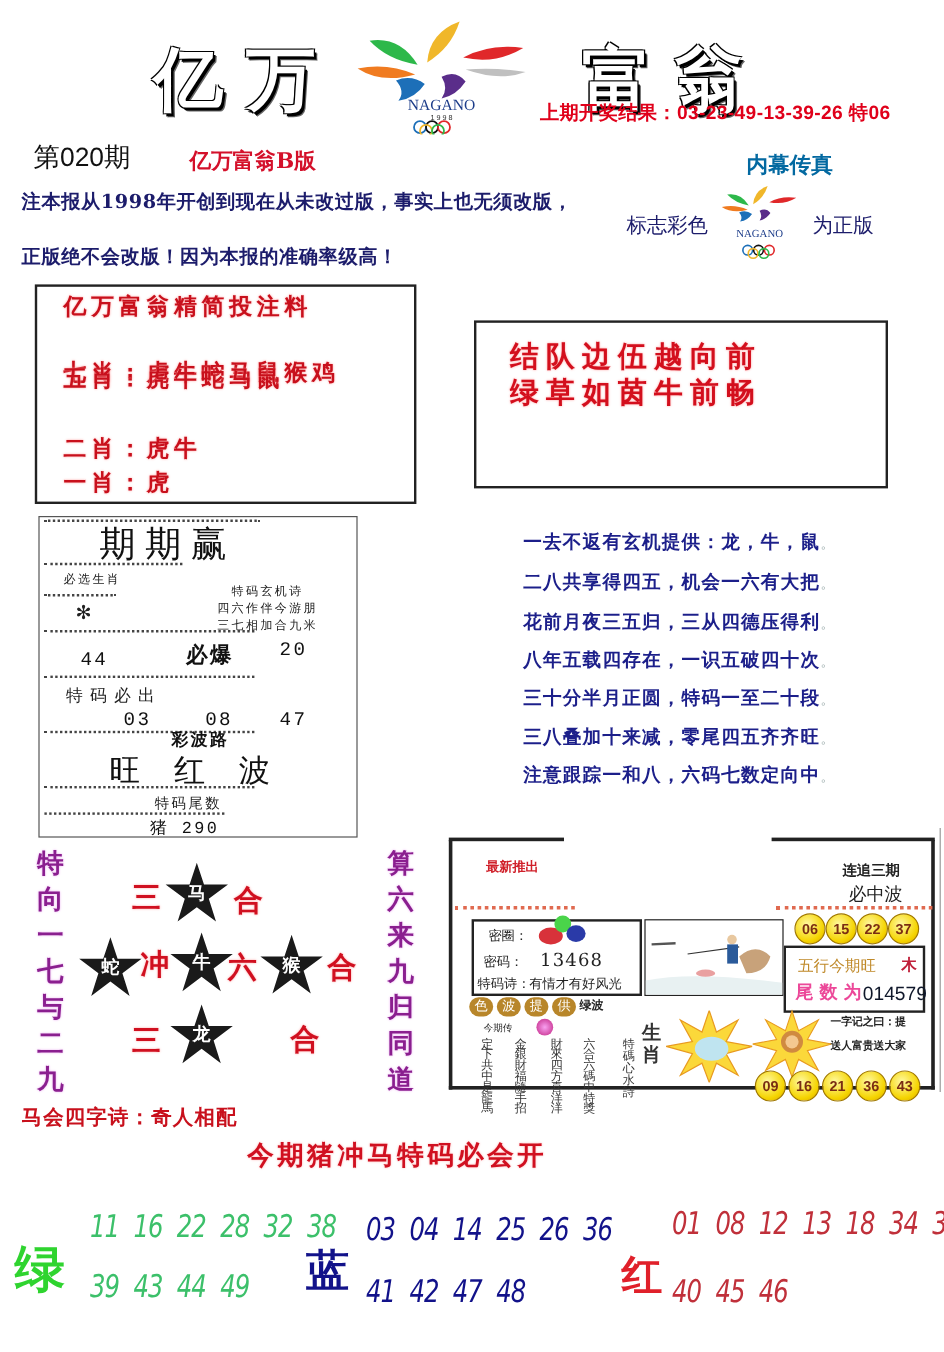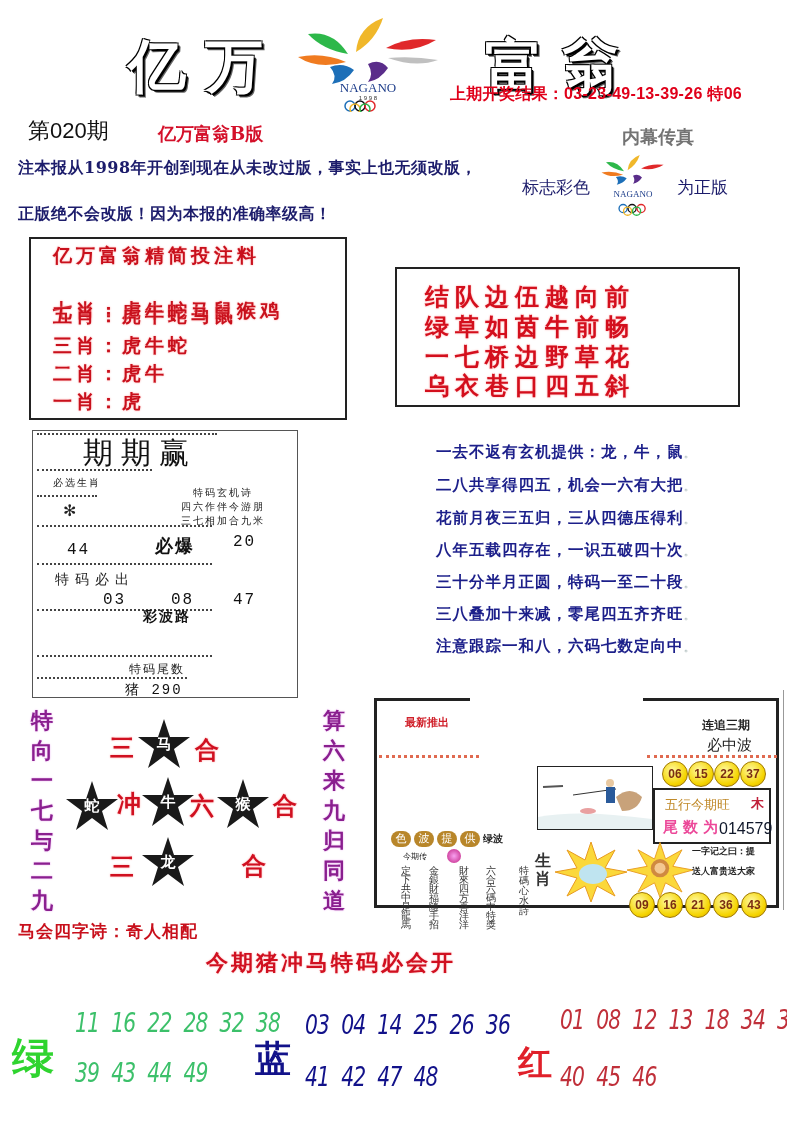--- a/index.html
+++ b/index.html
@@ -9,21 +9,21 @@
 
     
     .title-char { position: absolute; top: 28px; font-family: "DejaVu Serif", serif; font-size: 58px; font-weight: bold; color: #ffffff;
       text-shadow: 2px 2px 0 #000, -1px -1px 0 #000, 1px -1px 0 #000, -1px 1px 0 #000, 3px 3px 0 #666; letter-spacing: 4px; }
     .logo { position: absolute; }
     .logo svg { display: block; }
     .last-result { left: 450px; top: 84px; font-family: "Liberation Sans", sans-serif; font-size: 16px; color: #e0001a; font-weight: bold; letter-spacing: 0.3px; }
     .issue { left: 28px; top: 116px; font-size: 22px; color: #111; font-family: "Liberation Sans", sans-serif; }
     .edition { left: 158px; top: 122px; font-family: "DejaVu Serif", serif; font-size: 18px; color: #d4102a; font-weight: bold; }
     .notice { font-family: "DejaVu Serif", serif; font-size: 16px; color: #1c1c6b; font-weight: bold; letter-spacing: 0.5px; }
-    .fax-title { left: 622px; top: 125px; font-size: 18px; color: #737373; font-weight: bold; font-family: "DejaVu Sans", sans-serif; }
+    .fax-title { left: 622px; top: 125px; font-size: 18px; color: #0369a1; font-weight: bold; font-family: "DejaVu Sans", sans-serif; }
     .fax-left { left: 522px; top: 176px; font-size: 17px; color: #1c1c6b; font-family: "DejaVu Sans", sans-serif; }
     .fax-right { left: 677px; top: 176px; font-size: 17px; color: #1c1c6b; font-family: "DejaVu Sans", sans-serif; }
 
     
     .zodiac-box { left: 29px; top: 237px; width: 318px; height: 183px; border: 2px solid #222; border-top-width: 2px; }
     .zodiac-line { position: absolute; left: 22px; font-family: "DejaVu Serif", serif; font-size: 19px; color: #c8101c; font-weight: bold; letter-spacing: 4px;
       text-shadow: 0 0 2px #ff9a9a; white-space: nowrap; }
 
     
     .poem-box { left: 395px; top: 267px; width: 345px; height: 140px; border: 2px solid #222; }
@@ -125,30 +125,27 @@
       <circle cx="88" cy="131" r="9" stroke="#2db84a"></circle>
     </g>
   </svg>
 </div>
 <div class="abs fax-right">为正版</div>
 
 <div class="abs zodiac-box">
   <div class="zodiac-line" style="top:4px;">亿万富翁精简投注料</div>
   <div class="zodiac-line" style="top:34px;margin-top:25px;"><span>七肖：</span><span>虎牛蛇马鼠猴鸡</span></div>
   <div class="zodiac-line" style="top:64px;"><span>五肖：</span><span>虎牛蛇马鼠</span></div>
-  <div class="zodiac-line" style="top:94px;"><span>三肖：</span><span>虎牛蛇</span></div>
   <div class="zodiac-line" style="top:122px;"><span>二肖：</span><span>虎牛</span></div>
   <div class="zodiac-line" style="top:150px;"><span>一肖：</span><span>虎</span></div>
 </div>
 
 <div class="abs poem-box">
   <div class="poem-line" style="top:42px;">绿草如茵牛前畅</div>
   <div class="poem-line" style="top:12px;">结队边伍越向前</div>
-  <div class="poem-line" style="top:72px;">一七桥边野草花</div>
-  <div class="poem-line" style="top:101px;">乌衣巷口四五斜</div>
 </div>
 
 <div class="abs qq-box">
   <div class="qq-dots" style="top:2px; width:180px;"></div>
   <div class="qq-title">期期赢</div>
   <div class="qq-dots" style="top:38px; width:115px;"></div>
   <div class="qq-small" style="left:20px; top:45px;">必选生肖</div>
   <div class="qq-small" style="left:160px; top:55px;">特码玄机诗</div>
   <div class="qq-dots" style="top:64px; width:60px;"></div>
   <div class="qq-small" style="left:30px; top:70px; font-size:16px;">✻</div>
@@ -158,20 +155,21 @@
   <div class="qq-num" style="left:34px; top:110px;">44</div>
   <div class="qq-small" style="left:122px; top:103px; font-size:18px; letter-spacing:2px; font-weight:bold; color:#111;">必爆</div>
   <div class="qq-num" style="left:200px; top:102px;">20</div>
   <div class="qq-dots" style="top:132px; width:175px;"></div>
   <div class="qq-small" style="left:22px; top:140px; font-size:14px; letter-spacing:6px;">特码必出</div>
   <div class="qq-num" style="left:70px; top:160px;">03</div>
   <div class="qq-num" style="left:138px; top:160px;">08</div>
   <div class="qq-num" style="left:200px; top:160px;">47</div>
   <div class="qq-dots" style="top:178px; width:175px;"></div>
   <div class="qq-small" style="left:110px; top:177px; font-size:14px; font-weight:bold; color:#111;">彩波路</div>
+  <div class="qq-big" style="left:58px; top:194px;">旺红波</div>
   <div class="qq-dots" style="top:224px; width:175px;"></div>
   <div class="qq-small" style="left:96px; top:230px; font-size:12px;">特码尾数</div>
   <div class="qq-dots" style="top:246px; width:150px;"></div>
   <div class="qq-num" style="left:92px; top:250px; font-size:14px;">猪 290</div>
 </div>
 
 <div class="blue-line" style="top:442px;"><span>一去不返有玄机提供：龙，牛，鼠</span><span class="dot">。</span></div>
 <div class="blue-line" style="top:475px;"><span>二八共享得四五，机会一六有大把</span><span class="dot">。</span></div>
 <div class="blue-line" style="top:508px;"><span>花前月夜三五归，三从四德压得利</span><span class="dot">。</span></div>
 <div class="blue-line" style="top:540px;"><span>八年五载四存在，一识五破四十次</span><span class="dot">。</span></div>
@@ -246,20 +244,32 @@
   <div class="tiny" style="left:325px; top:17px; font-size:12px; font-weight:bold;">连追三期</div>
   <div class="tiny" style="left:330px; top:36px; font-size:15px;">必中波</div>
   <div class="dashed-red" style="left:2px; top:55px; width:100px;"></div>
   <div class="dashed-red" style="left:270px; top:55px; width:130px;"></div>
 
   <div class="ball" style="left:285px; top:61px;">06</div>
   <div class="ball" style="left:311px; top:61px;">15</div>
   <div class="ball" style="left:337px; top:61px;">22</div>
   <div class="ball" style="left:363px; top:61px;">37</div>
 
+  <div class="inner-box" style="left:16px; top:66px; width:142px; height:64px;">
+    <div class="tiny" style="left:12px; top:4px; font-size:11px;">密圈：</div>
+    <svg class="abs" style="left:52px; top:-6px;" width="50" height="28">
+      <ellipse cx="12" cy="18" rx="10" ry="7" fill="#d8323a"></ellipse>
+        <ellipse cx="22" cy="8" rx="7" ry="7" fill="#4ad44a"></ellipse>
+        <ellipse cx="33" cy="16" rx="8" ry="7" fill="#2a3aa8"></ellipse>
+    </svg>
+    <div class="tiny" style="left:8px; top:26px; font-size:11px;">密码：</div>
+    <div class="tiny" style="left:55px; top:23px; font-size:15px; letter-spacing:1px;">13468</div>
+    <div class="tiny" style="left:3px; top:44px; font-size:11px;">特码诗：</div>
+    <div class="tiny" style="left:46px; top:44px; font-size:11px;">有情才有好风光</div>
+  </div>
 
   <div class="inner-box" style="left:160px; top:66px; width:116px; height:64px; border-width:1px;">
     <svg width="114" height="62" viewBox="0 0 114 62">
       <path d="M0 50 Q40 42 114 52 L114 62 L0 62Z" fill="#e8f1f2"></path>
       <line x1="35" y1="28" x2="78" y2="22" stroke="#333" stroke-width="1"></line>
       <circle cx="72" cy="16" r="4" fill="#e8c8a0"></circle>
       <rect x="68" y="20" width="9" height="16" fill="#2a5a9a"></rect>
       <path d="M78 30 Q92 18 104 30 Q100 44 84 44Z" fill="#c8a27a"></path>
       <ellipse cx="50" cy="44" rx="8" ry="3" fill="#e9a0a0"></ellipse>
       <line x1="5" y1="20" x2="25" y2="19" stroke="#555" stroke-width="2"></line>

